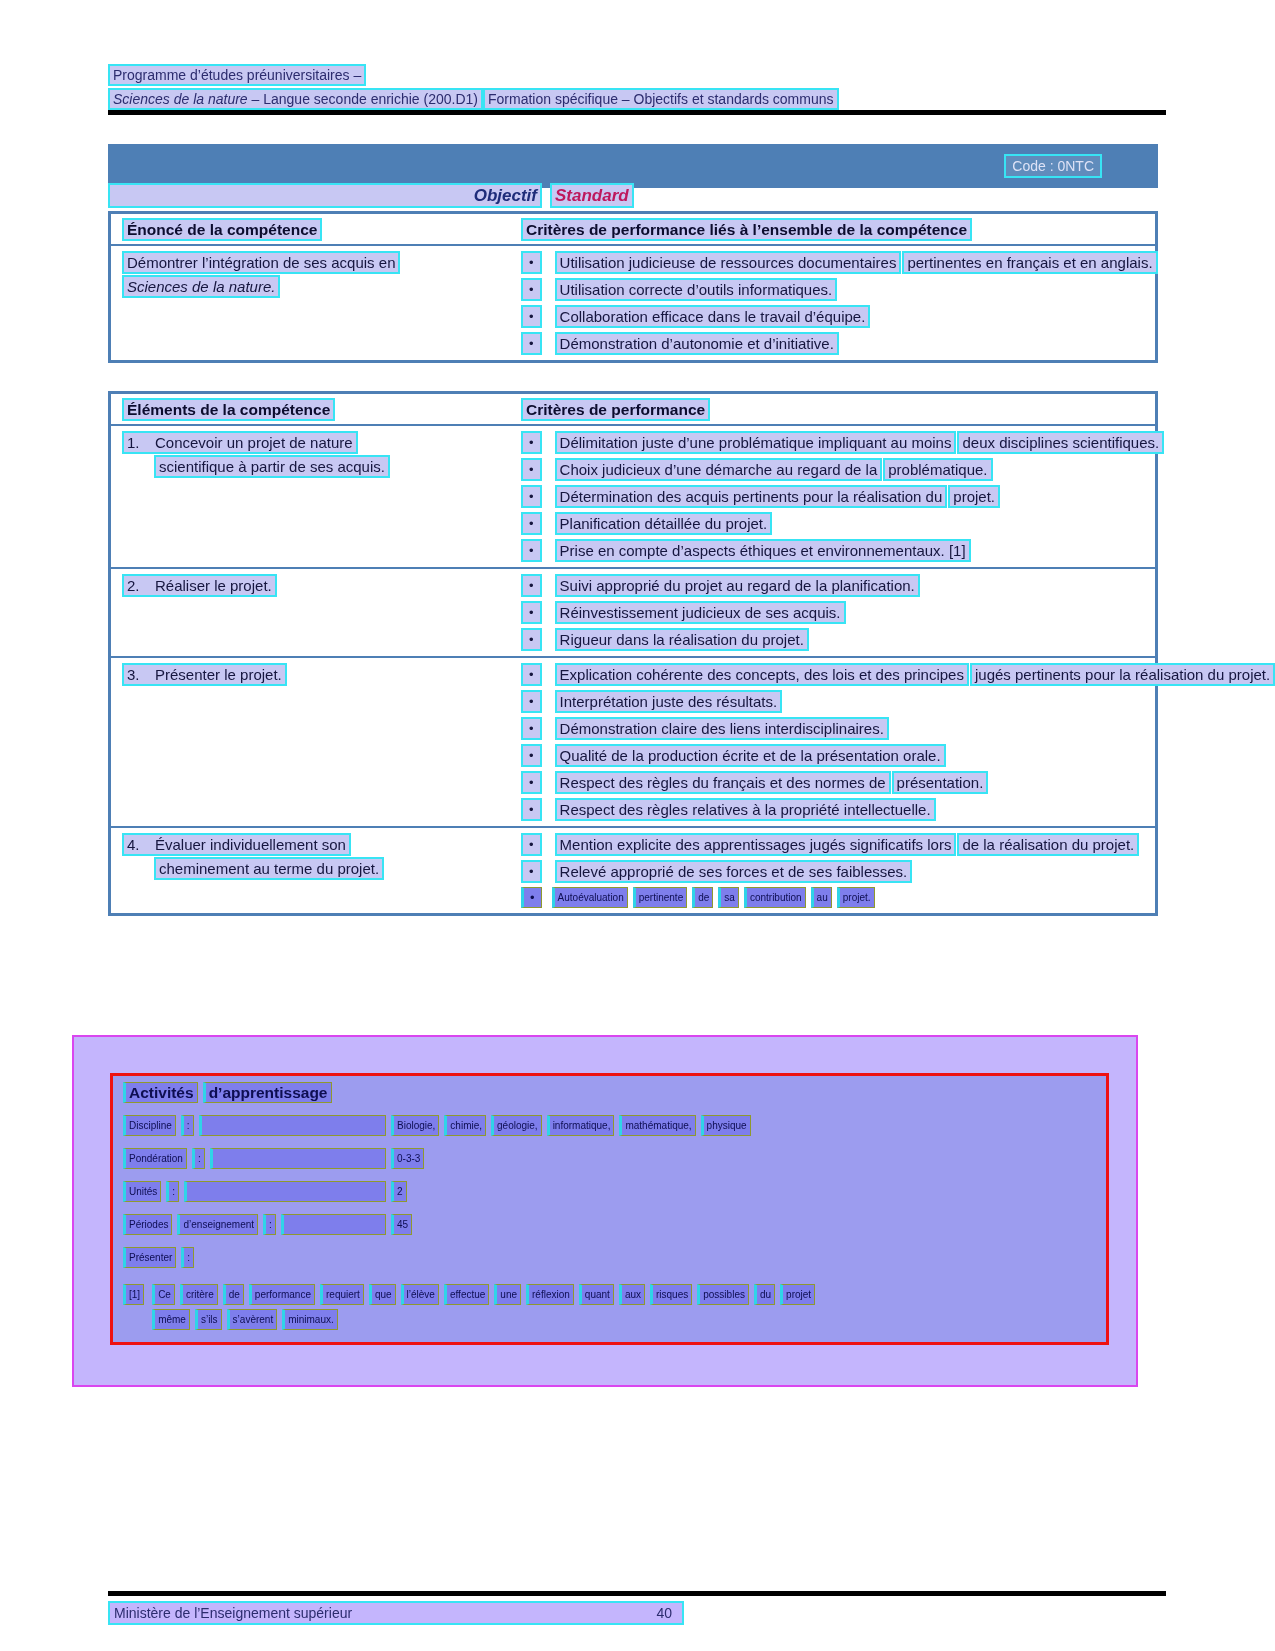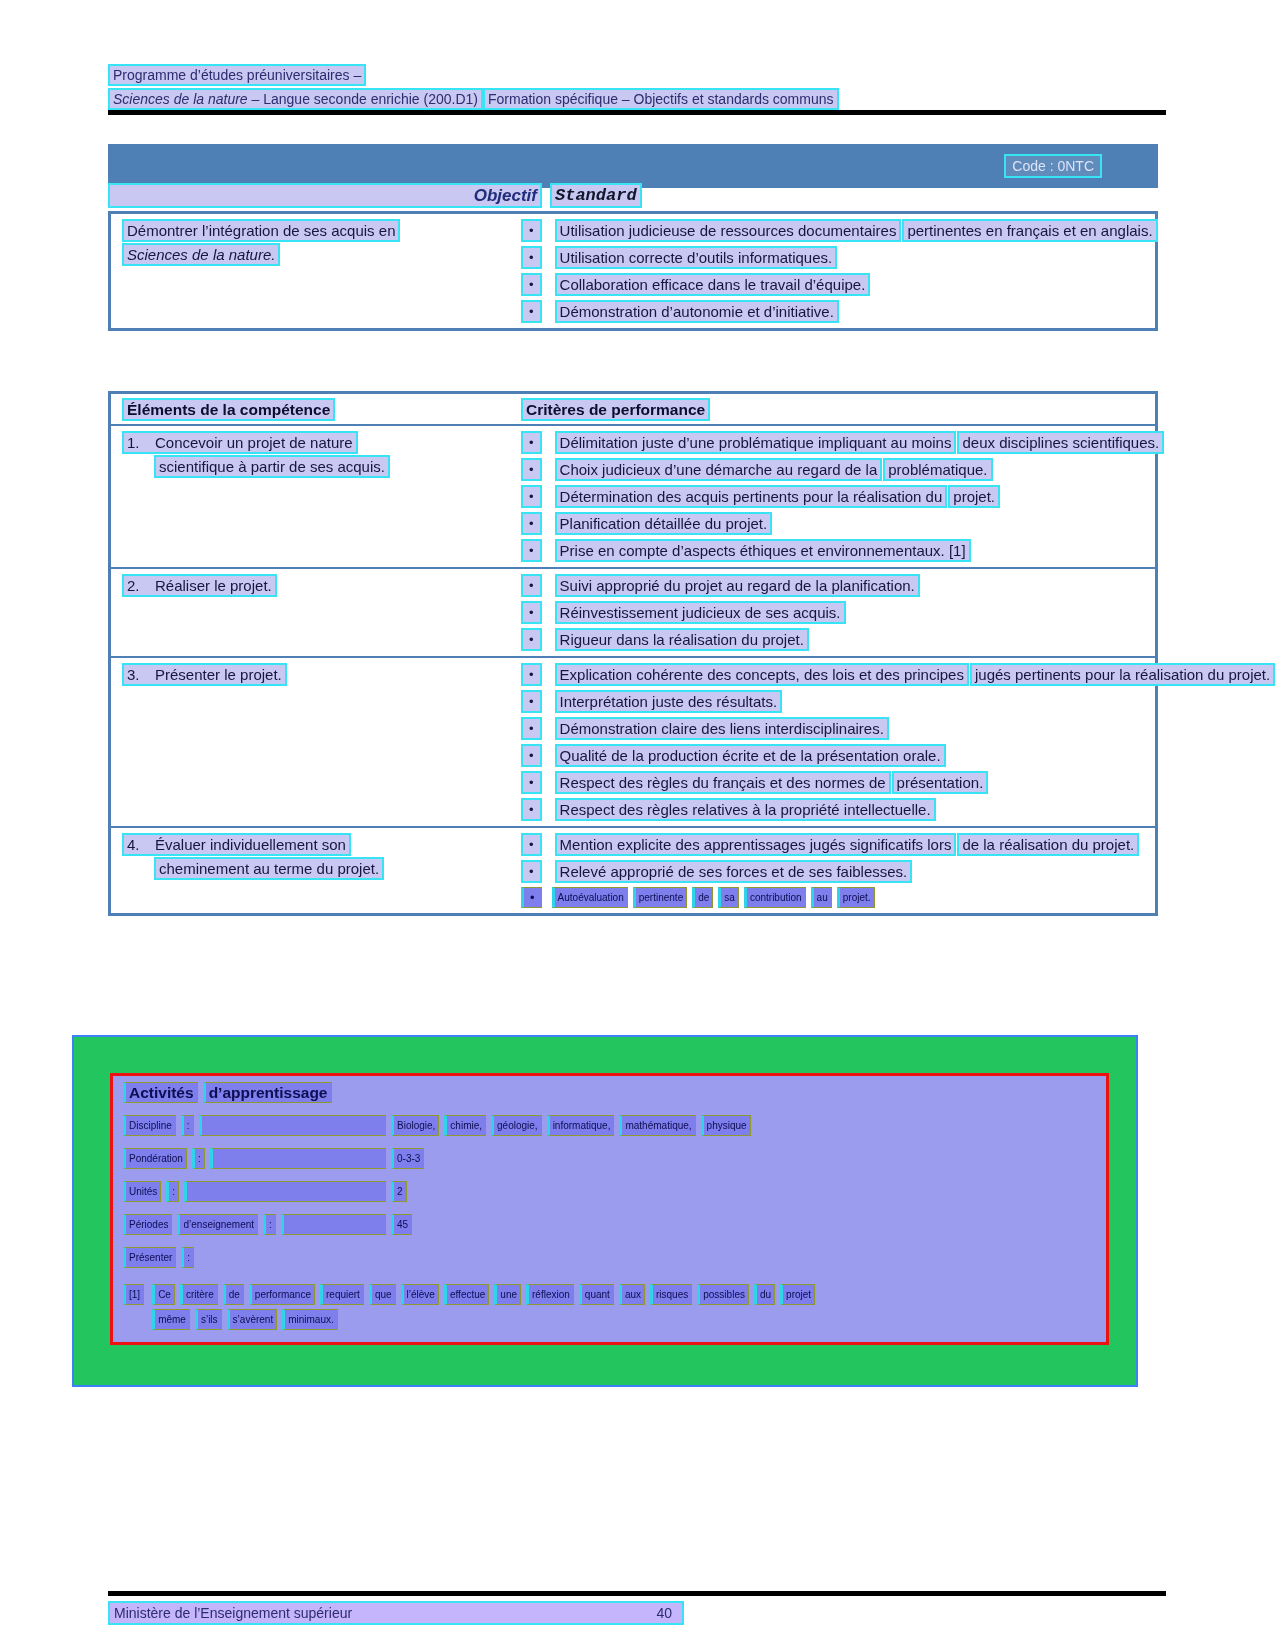--- a/index.html
+++ b/index.html
@@ -35,21 +35,21 @@
     padding-right:56px;
   }
   .code-box{
     border:2px solid #38e4f4;color:#dde2f6;background:rgba(255,255,255,0.10);
     font-size:14px;line-height:18px;padding:1px 6px;
   }
 
   
   .obj-row{left:108px;top:183px;width:1050px;display:flex;text-align:right;}
   .obj-box{width:424px;font-weight:bold;font-style:italic;font-size:17px;line-height:21px;color:#1f2d7a;}
-  .std-box{margin-left:8px;font-weight:bold;font-style:italic;font-size:17px;line-height:21px;color:#0f172a;font-family:Liberation Mono, monospace;}
+  .std-box{margin-left:8px;font-weight:bold;font-style:italic;font-size:17px;line-height:21px;color:#be185d;}
 
   
   .tbl{
     left:108px;width:1050px;border:3px solid #4e7fb5;background:transparent;
     box-sizing:border-box;z-index:2;
   }
   .tbl1{top:211px;}
   .tbl2{top:391px;}
   .tr{display:flex;padding:5px 4px;}
   .th-row{border-bottom:2px solid #4e7fb5;padding:4px 4px 3px 4px;}
@@ -61,22 +61,22 @@
   .lnum{display:inline-block;width:28px;}
   .ind{margin-left:32px;}
 
   .crit{display:flex;align-items:flex-start;margin-bottom:4px;}
   .crit:last-child{margin-bottom:0;}
   .mark{flex:0 0 auto;margin-right:13px;padding:0 6px;font-size:13px;}
   .clines{display:flex;flex-direction:row;align-items:flex-start;gap:1px;min-width:0;}
 
   
   .outer-box{
-    left:72px;top:1035px;width:1066px;height:352px;background:#22c55e;
-    border:2px solid #3b82f6;box-sizing:border-box;z-index:1;
+    left:72px;top:1035px;width:1066px;height:352px;background:#c4b5fd;
+    border:2px solid #d946ef;box-sizing:border-box;z-index:1;
   }
   .red-box{
     position:absolute;left:36px;top:36px;width:999px;height:272px;
     background:#9c9cef;border:3px solid #ee1111;box-sizing:border-box;
     padding:6px 10px;
   }
 
   
   .wbox{
     display:inline-block;background:#7e7eec;border:1px solid #8f992e;
@@ -121,20 +121,24 @@
 <div class="abs code-bar">
   <span class="code-box">Code : 0NTC</span>
 </div>
 
 <div class="abs obj-row">
   <span class="hl obj-box">Objectif</span>
   <span class="hl std-box">Standard</span>
 </div>
 
 <div class="abs tbl tbl1">
+  <div class="tr th-row">
+    <div class="cell-l"><span class="hl hl-h">Énoncé de la compétence</span></div>
+    <div class="cell-r"><span class="hl hl-h">Critères de performance liés à l’ensemble de la compétence</span></div>
+  </div>
   <div class="tr">
     <div class="cell-l">
       <div class="llines">
         <span class="hl">Démontrer l’intégration de ses acquis en</span>
         <span class="hl it">Sciences de la nature.</span>
       </div>
     </div>
     <div class="cell-r">
       <div class="crit">
         <span class="hl mark">•</span>

